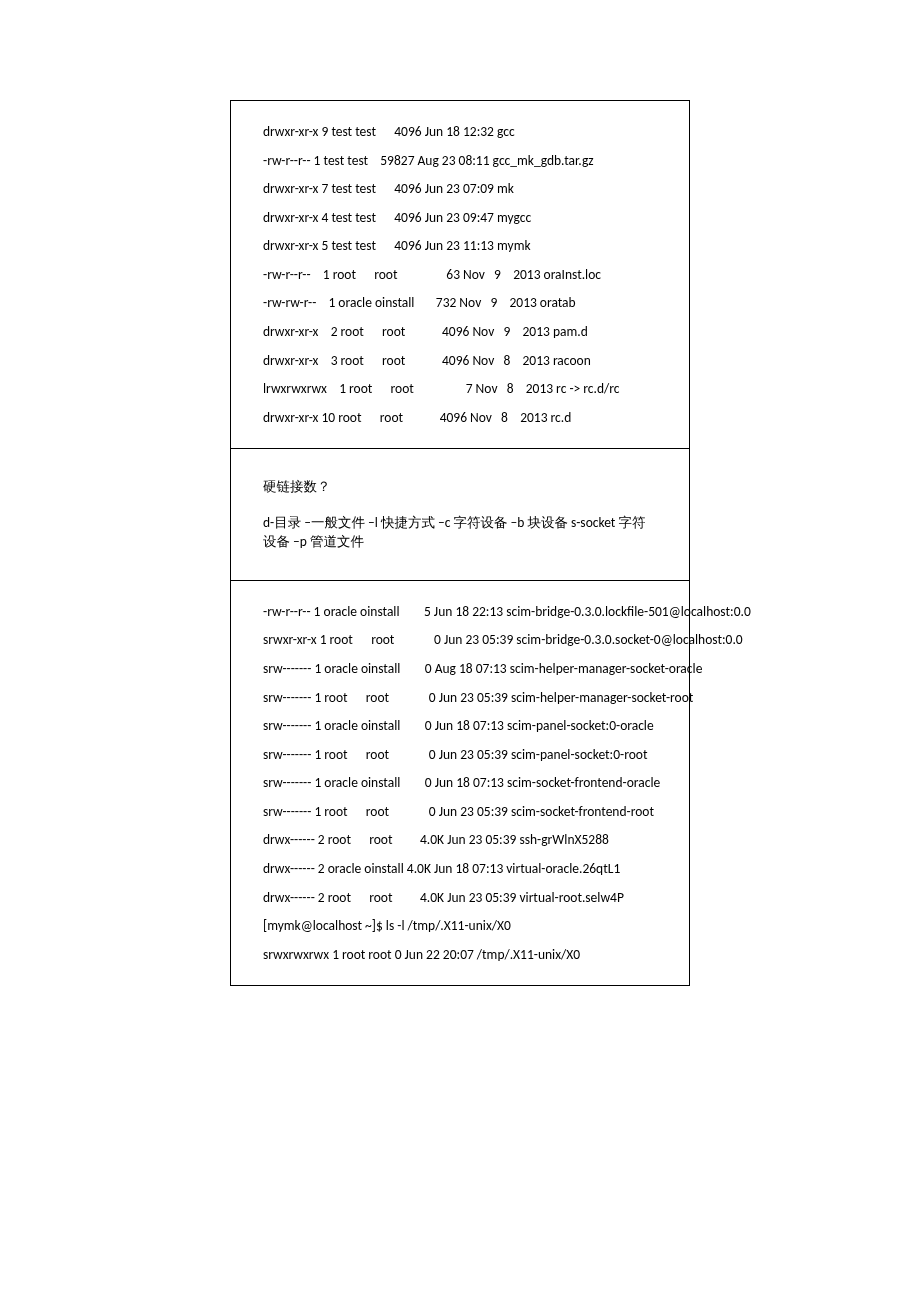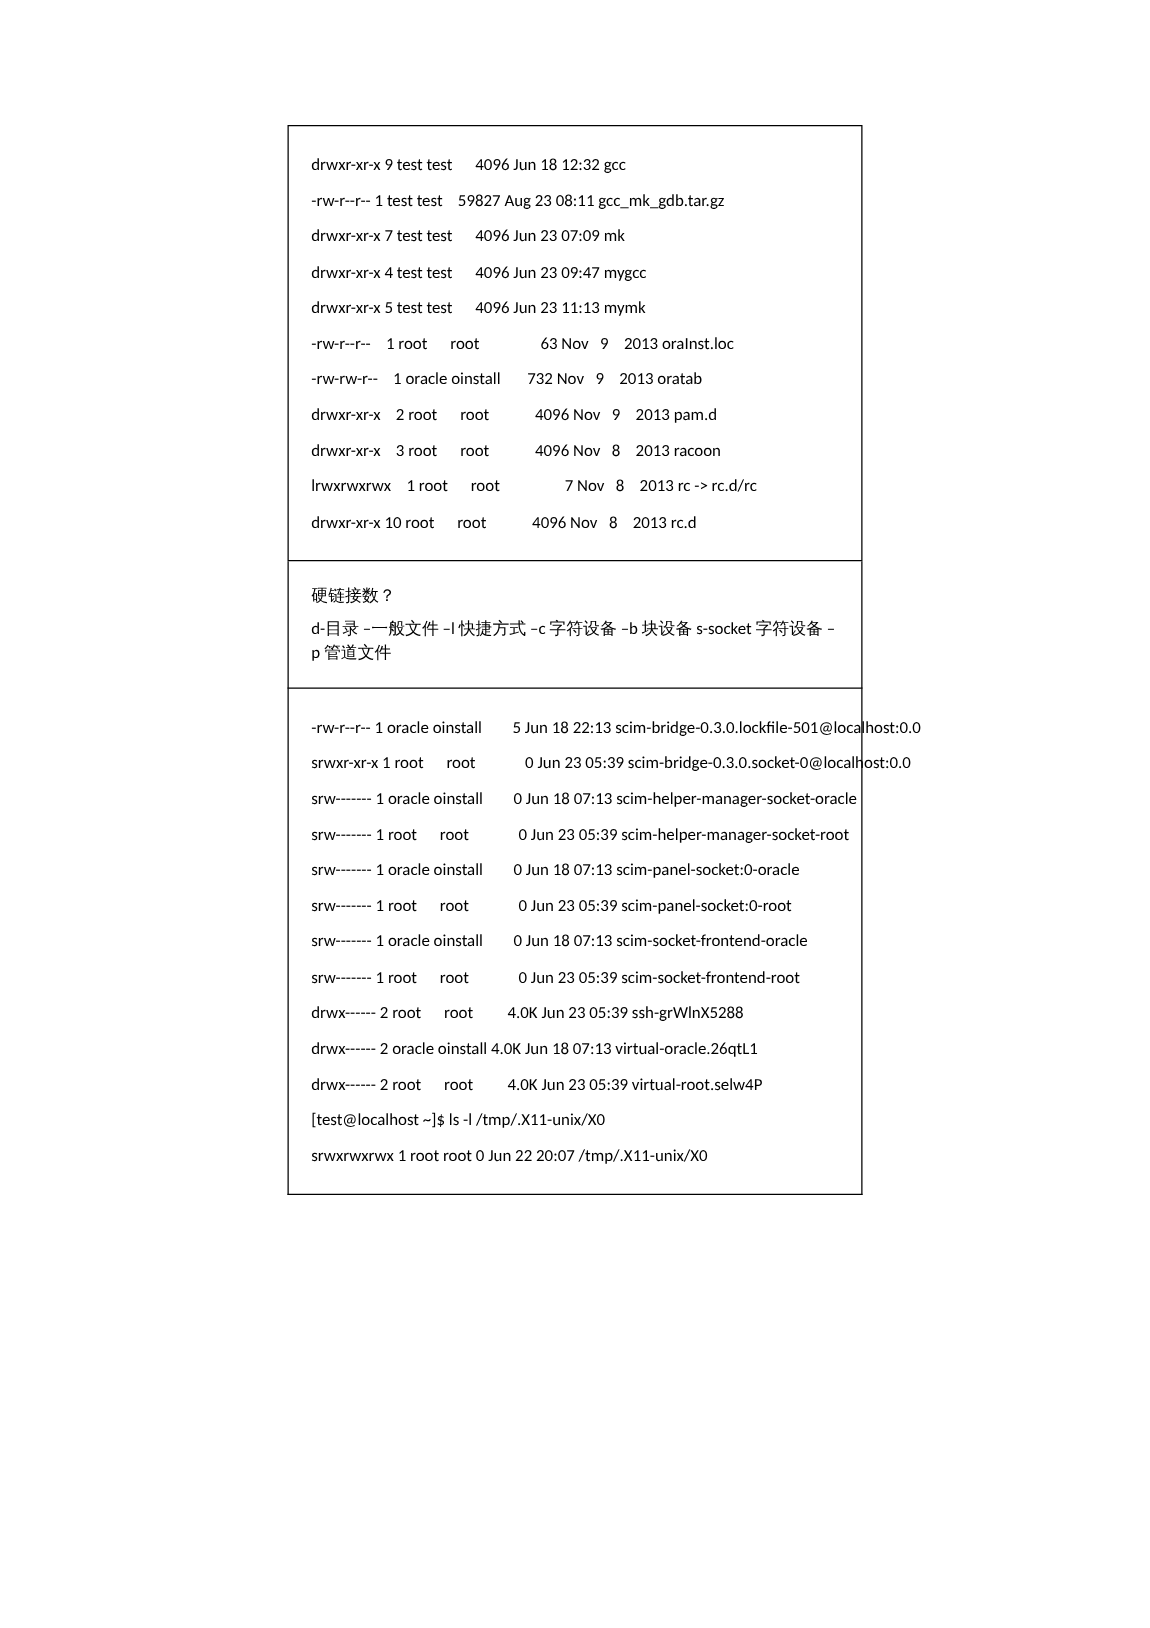--- a/index.html
+++ b/index.html
@@ -1,19 +1,19 @@
 <!DOCTYPE html>
 <html><head>
 <meta charset="utf-8">
 <style>
 body{background:#fff;margin:0;padding:100px 230px;font-family:Calibri,Arial,sans-serif;font-size:13.5px;line-height:1.45;color:#000}
-.cell{border:1px solid #000;padding:12px 18px}
+.cell{border:1px solid #000;padding:12px 32px}
 .cell+.cell{border-top:none}
 .row{margin:9px 0;white-space:pre}
-.tight{margin:6px 0}
+.tight{margin:16px 0}
 </style>
 </head>
 <body>
 
 <div class="cell">
 <div class="row">drwxr-xr-x 9 test test      4096 Jun 18 12:32 gcc</div>
 <div class="row">-rw-r--r-- 1 test test    59827 Aug 23 08:11 gcc_mk_gdb.tar.gz</div>
 <div class="row">drwxr-xr-x 7 test test      4096 Jun 23 07:09 mk</div>
 <div class="row">drwxr-xr-x 4 test test      4096 Jun 23 09:47 mygcc</div>
 <div class="row">drwxr-xr-x 5 test test      4096 Jun 23 11:13 mymk</div>
@@ -26,24 +26,24 @@
 </div>
 
 <div class="cell">
 <div class="tight">硬链接数？</div>
 <div class="tight">d-目录  –一般文件  –l 快捷方式  –c 字符设备  –b 块设备  s-socket 字符设备  –p 管道文件</div>
 </div>
 
 <div class="cell">
 <div class="row">-rw-r--r-- 1 oracle oinstall        5 Jun 18 22:13 scim-bridge-0.3.0.lockfile-501@localhost:0.0</div>
 <div class="row">srwxr-xr-x 1 root      root             0 Jun 23 05:39 scim-bridge-0.3.0.socket-0@localhost:0.0</div>
-<div class="row">srw------- 1 oracle oinstall        0 Jun 18 07:13 scim-helper-manager-socket-oracle</div>
+<div class="row">srw------- 1 oracle oinstall        0 Aug 18 07:13 scim-helper-manager-socket-oracle</div>
 <div class="row">srw------- 1 root      root             0 Jun 23 05:39 scim-helper-manager-socket-root</div>
 <div class="row">srw------- 1 oracle oinstall        0 Jun 18 07:13 scim-panel-socket:0-oracle</div>
 <div class="row">srw------- 1 root      root             0 Jun 23 05:39 scim-panel-socket:0-root</div>
 <div class="row">srw------- 1 oracle oinstall        0 Jun 18 07:13 scim-socket-frontend-oracle</div>
 <div class="row">srw------- 1 root      root             0 Jun 23 05:39 scim-socket-frontend-root</div>
 <div class="row">drwx------ 2 root      root         4.0K Jun 23 05:39 ssh-grWlnX5288</div>
 <div class="row">drwx------ 2 oracle oinstall 4.0K Jun 18 07:13 virtual-oracle.26qtL1</div>
 <div class="row">drwx------ 2 root      root         4.0K Jun 23 05:39 virtual-root.selw4P</div>
-<div class="row">[test@localhost ~]$ ls -l /tmp/.X11-unix/X0</div>
+<div class="row">[mymk@localhost ~]$ ls -l /tmp/.X11-unix/X0</div>
 <div class="row">srwxrwxrwx 1 root root 0 Jun 22 20:07 /tmp/.X11-unix/X0</div>
 </div>
 
 </body></html>

